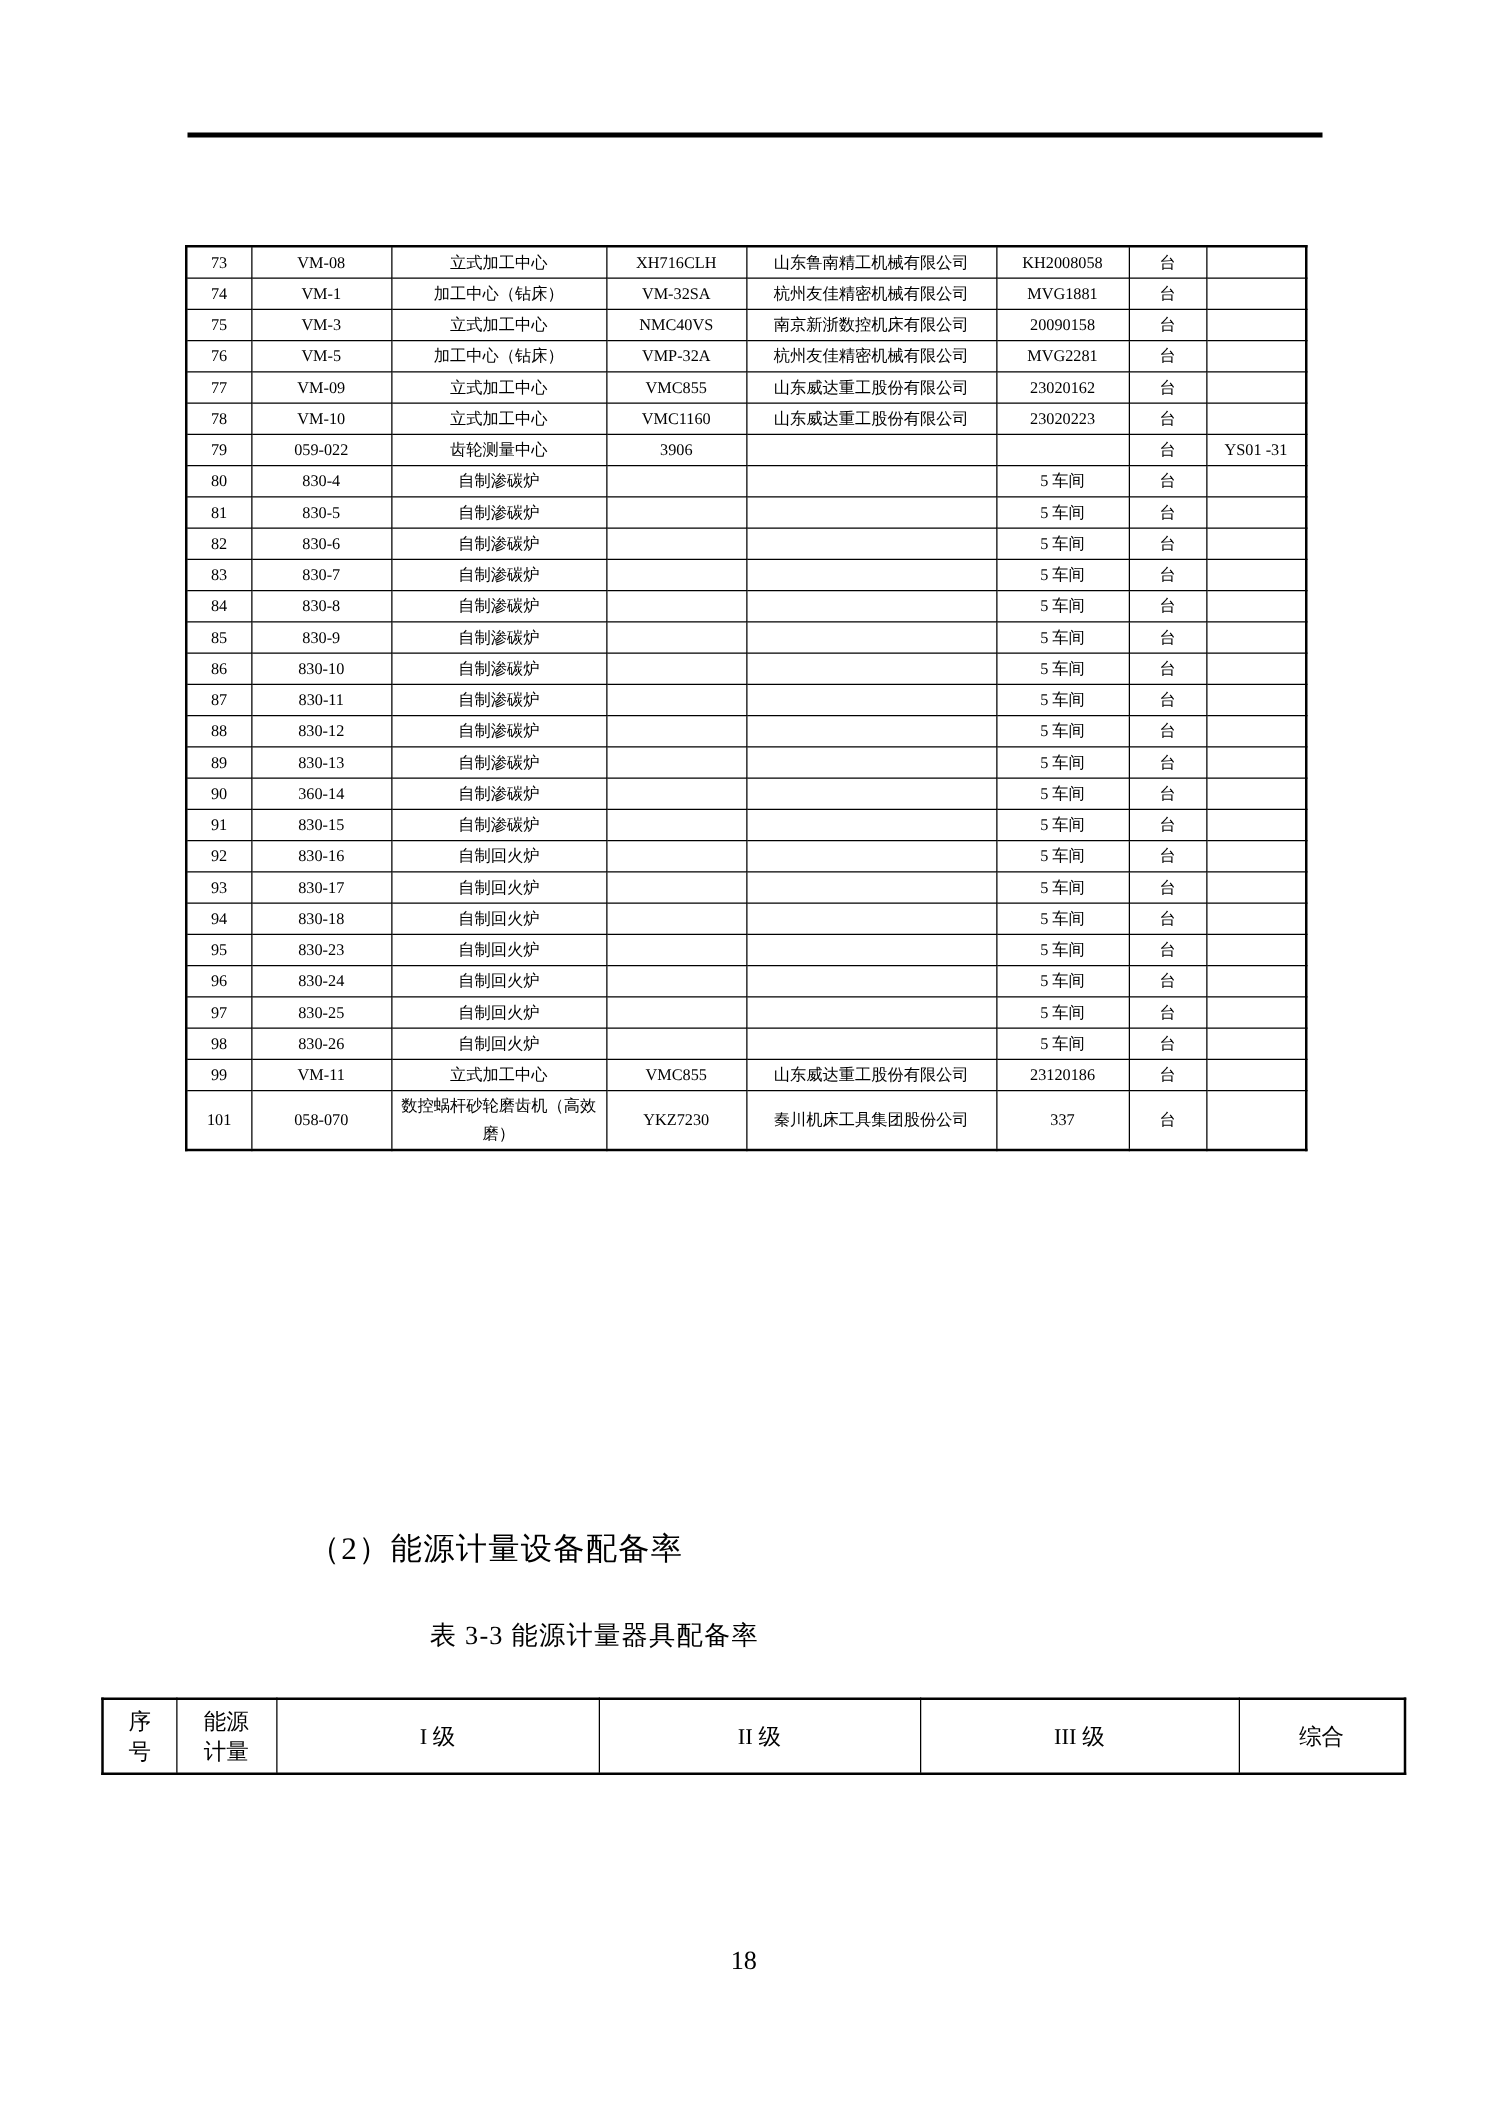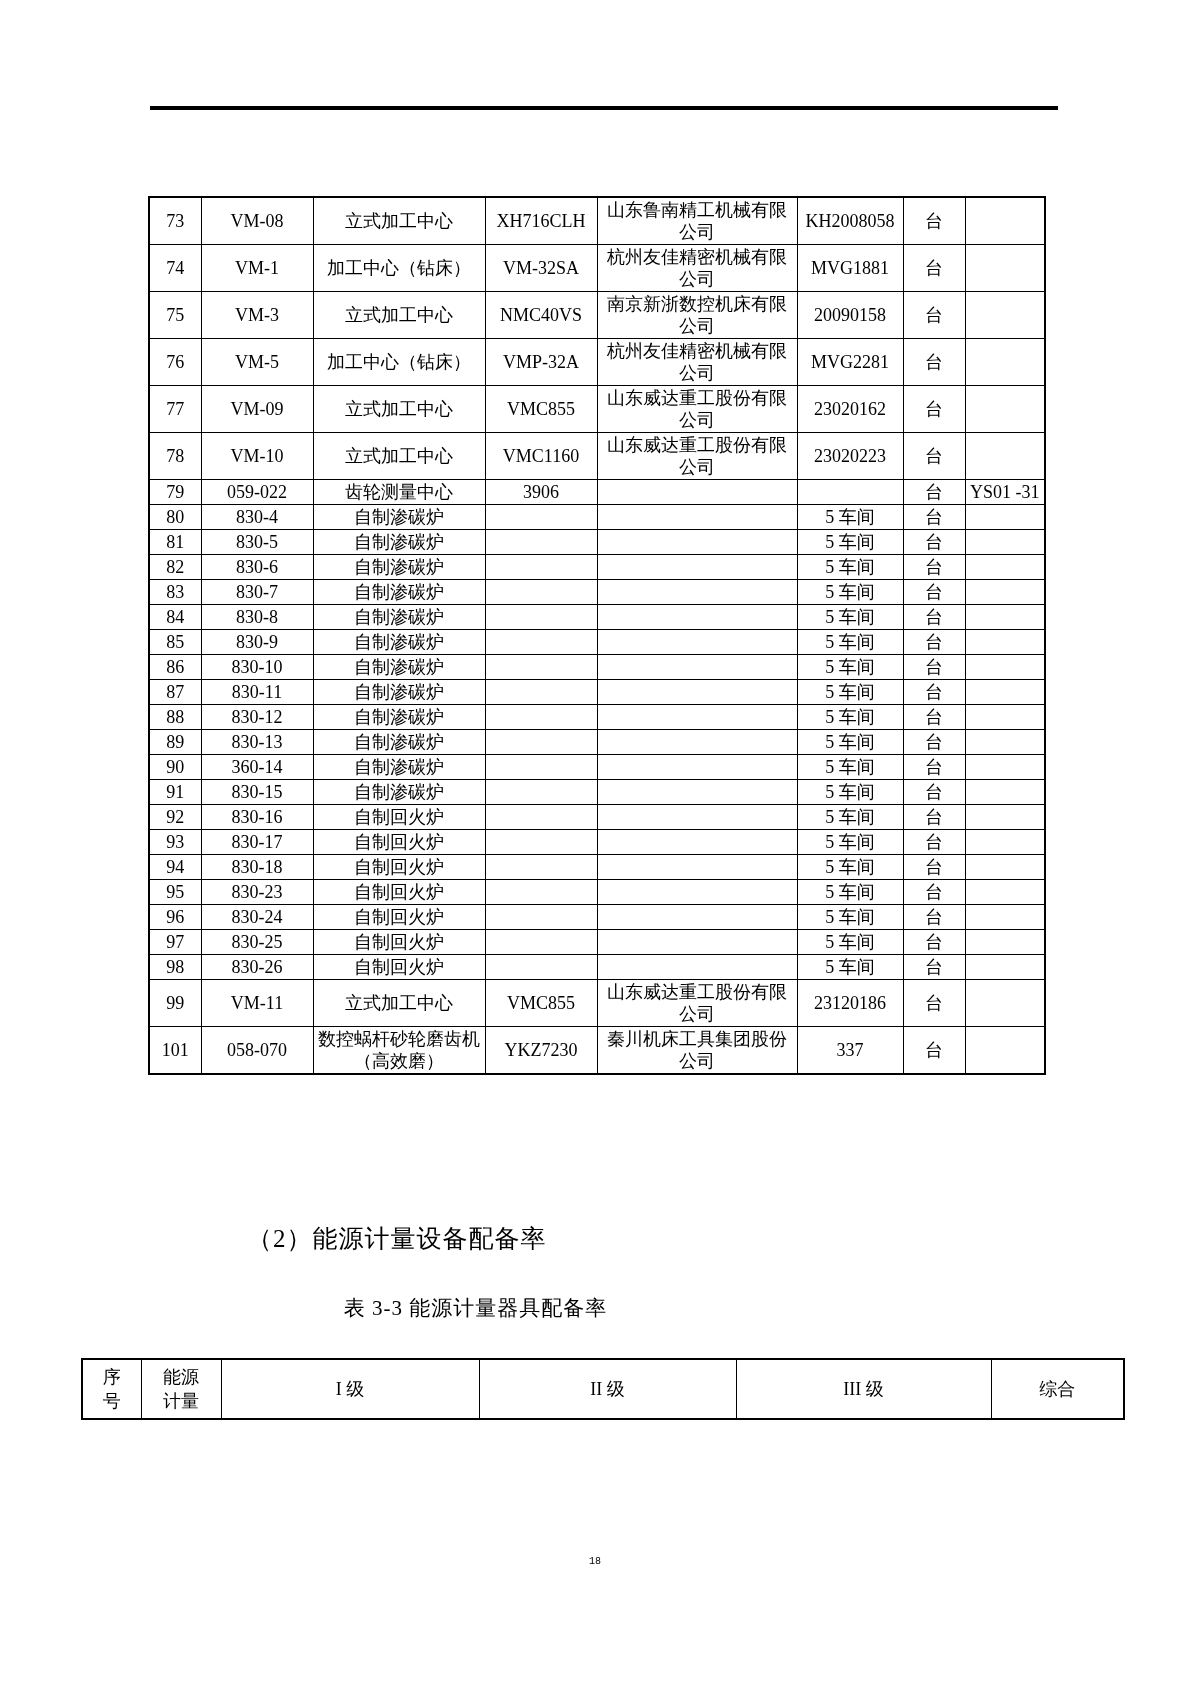--- a/index.html
+++ b/index.html
@@ -24,21 +24,21 @@
     height: 4px;
     background: #000000;
   }
   table.equipment {
     position: absolute;
     top: 196px;
     left: 148px;
     width: 896px;
     border-collapse: collapse;
     table-layout: fixed;
-    font-size: 18px;
+    font-size: 13px;
     line-height: 22px;
   }
   table.equipment td {
     border: 1px solid #000000;
     text-align: center;
     vertical-align: middle;
     padding: 1px 4px;
     height: 22px;
     overflow: hidden;
     word-break: break-all;
@@ -82,22 +82,22 @@
     height: 58px;
     padding: 0 2px;
     white-space: pre-line;
   }
   .page-number {
     position: absolute;
     top: 1556px;
     left: 0;
     width: 1190px;
     text-align: center;
-    font-size: 10px;
-    font-family: Liberation Mono, monospace;
+    font-size: 21px;
+    font-family: Liberation Serif, serif;
   }
 </style>
 </head>
 <body>
 
 <div class="page">
 
   <div class="header-rule"></div>
 
   <table class="equipment">

